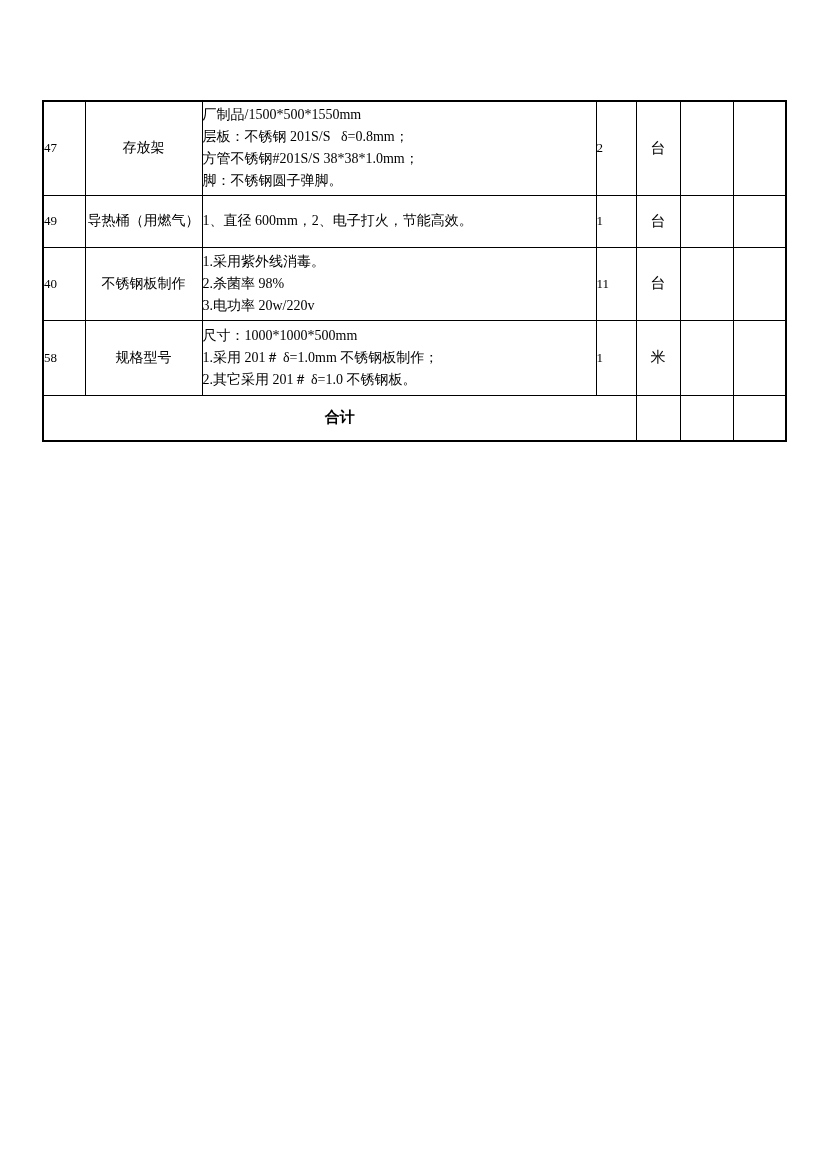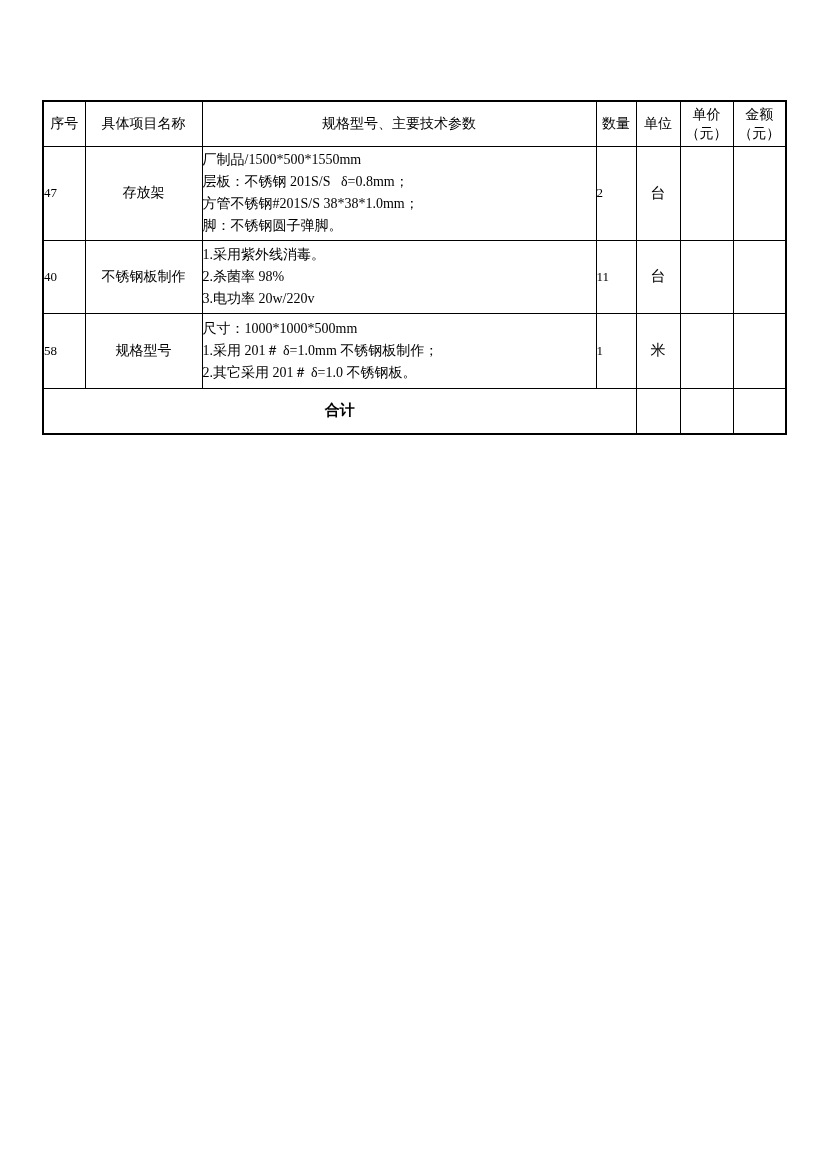--- a/index.html
+++ b/index.html
@@ -81,46 +81,44 @@
       <col style="width:42px">
       <col style="width:117px">
       <col style="width:394px">
       <col style="width:40px">
       <col style="width:44px">
       <col style="width:53px">
       <col style="width:53px">
     </colgroup>
 
     <tbody>
-        <tr class="header-row">
-      <th class="col-header">序号</th>
-      <th class="col-header">具体项目名称</th>
-      <th class="col-header">规格型号、主要技术参数</th>
-      <th class="col-header">数量</th>
-      <th class="col-header">单位</th>
-      <th class="col-header">单价
-（元）</th>
-      <th class="col-header">金额
-（元）</th>
-    </tr>
 
     <tr class="row-h-tall">
       <td class="index-cell">47</td>
       <td class="name-cell">存放架</td>
       <td class="spec-cell">厂制品/1500*500*1550mm
 层板：不锈钢 201S/S   δ=0.8mm；
 方管不锈钢#201S/S 38*38*1.0mm；
 脚：不锈钢圆子弹脚。</td>
       <td class="qty-cell">2</td>
       <td class="unit-cell">台</td>
       <td class="empty-cell"></td>
       <td class="empty-cell"></td>
     </tr>
 
 
+    <tr class="row-h-med2">
+      <td class="index-cell">49</td>
+      <td class="name-cell">导热桶（用燃气）</td>
+      <td class="spec-cell">1、直径 600mm，2、电子打火，节能高效。</td>
+      <td class="qty-cell">1</td>
+      <td class="unit-cell">台</td>
+      <td class="empty-cell"></td>
+      <td class="empty-cell"></td>
+    </tr>
 
     <tr class="row-h-big">
       <td class="index-cell">40</td>
       <td class="name-cell">不锈钢板制作</td>
       <td class="spec-cell">1.采用紫外线消毒。
 2.杀菌率 98%
 3.电功率 20w/220v</td>
       <td class="qty-cell">11</td>
       <td class="unit-cell">台</td>
       <td class="empty-cell"></td>

